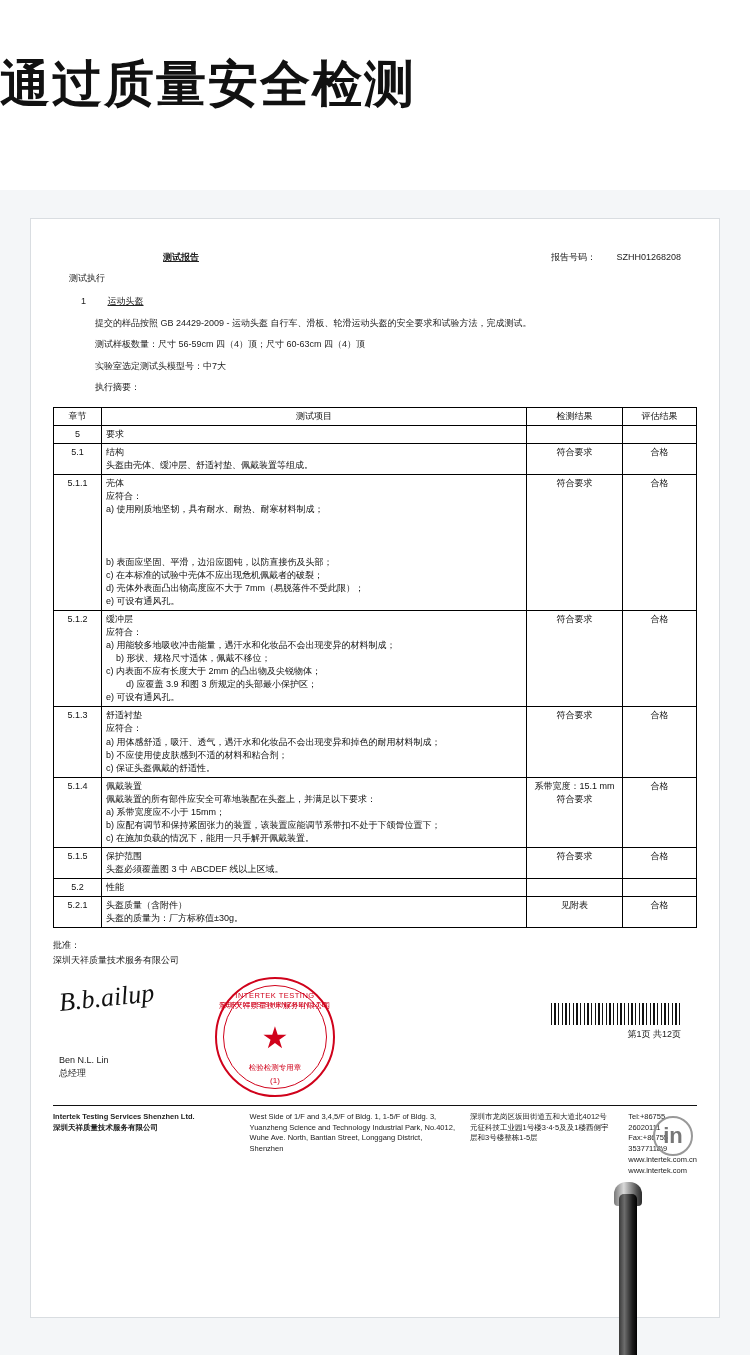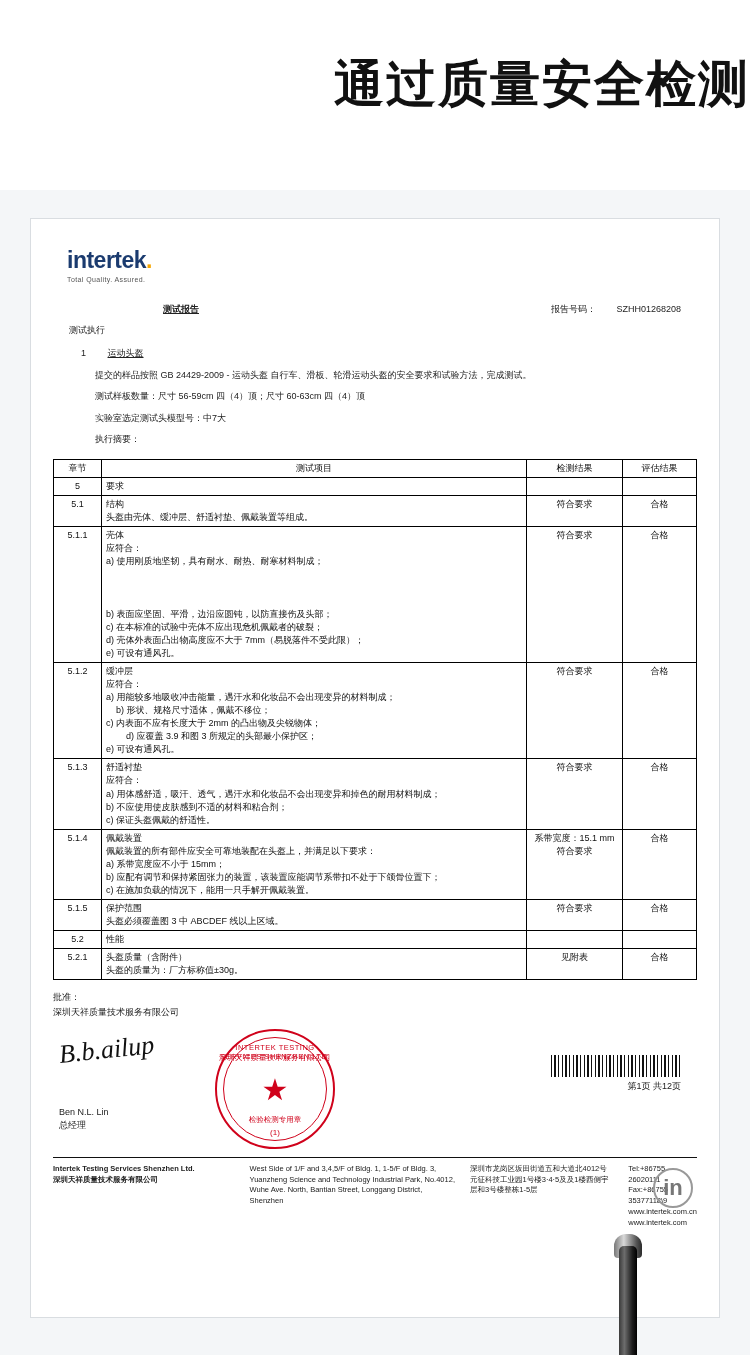--- a/index.html
+++ b/index.html
@@ -8,21 +8,21 @@
     width:750px; height:1355px;
     font-family:"Liberation Sans", sans-serif;
     background:#ffffff;
     color:#222;
     overflow:hidden;
   }
   .hero {
     width:100%; height:190px;
     background:#ffffff;
     display:flex; flex-direction:column;
-    align-items:flex-end; justify-content:center;
+    align-items:flex-start; justify-content:center;
   }
   .hero-title {
     font-size:50px;
     font-weight:bold;
     letter-spacing:2px;
     color:#111;
     line-height:1.1;
     margin-bottom:22px;
   }
   .hero-sub {
@@ -165,24 +165,20 @@
 </head>
 <body>
 
 <div class="hero">
   <div class="hero-title">通过质量安全检测</div>
 </div>
 
 <div class="doc-area">
   <div class="cert">
 
-    <div class="logo-wrap">
-      <div class="logo-main"><span>intertek</span><span class="dot">.</span></div>
-      <div class="logo-sub">Total Quality. Assured.</div>
-    </div>
 
     <div class="rep-head">
       <div class="rep-title">测试报告</div>
       <div class="rep-no">
         <span>报告号码：</span>
         <span class="val">SZHH01268208</span>
       </div>
     </div>
 
     <div class="exec">测试执行</div>

